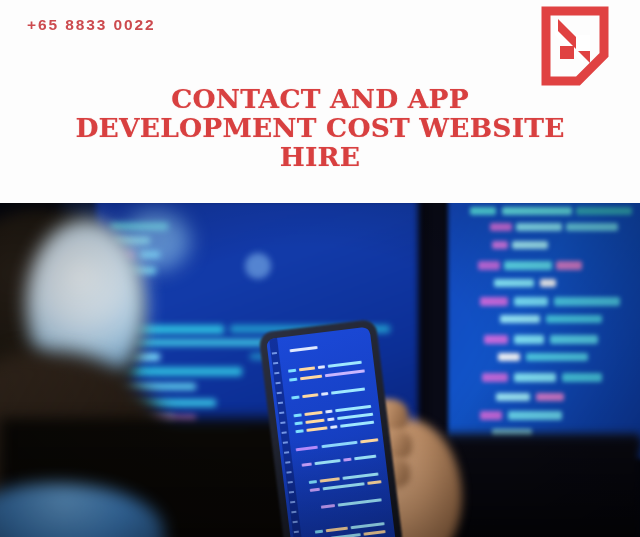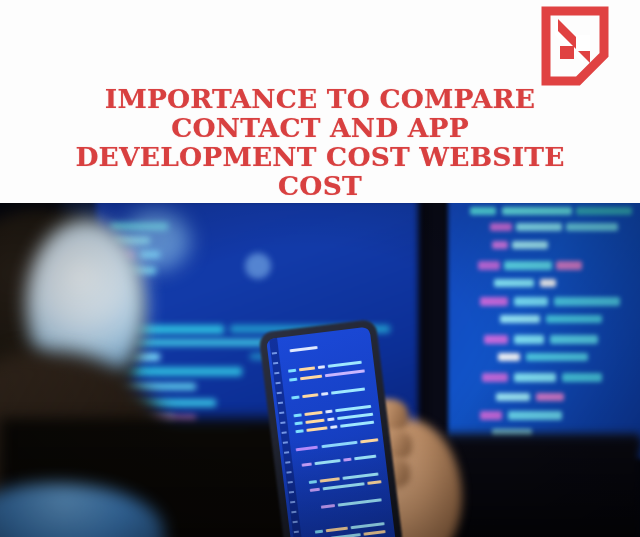--- a/index.html
+++ b/index.html
@@ -290,20 +290,21 @@
   }
 </style>
 </head>
 <body>
 
 <div id="header">
 
   <div id="contact-row">
 
     <div id="contact-details">
+      <div class="contact-line">+65 8833 0022</div>
     </div>
   </div>
 
   <div id="logo-wrap">
     <svg width="74" height="82" viewBox="0 0 74 82" aria-hidden="true">
       <g fill="none" stroke="#e04242" stroke-width="9" stroke-linejoin="miter">
 
         <path d="M8 6 L8 76 L40 76 L66 50 L66 6 L8 6 Z"></path>
       </g>
 
@@ -316,24 +317,23 @@
       <g fill="#ffffff">
         <polygon points="52,30 52,46 38,46 38,30"></polygon>
       </g>
       <g fill="#e04242">
         <polygon points="22,41 22,54 36,54 36,41"></polygon>
       </g>
     </svg>
   </div>
 
   <div id="title-block">
-    <div class="title-line">IMPORTANCE TO COMPARE</div>
     <div class="title-line">CONTACT AND APP</div>
     <div class="title-line">DEVELOPMENT COST WEBSITE</div>
-    <div class="title-line">COST</div>
+    <div class="title-line">HIRE</div>
   </div>
 </div>
 
 <div id="photo">
 
   <div class="monitor-farleft"></div>
   <div class="monitor-main"></div>
   <div class="monitor-gap"></div>
   <div class="monitor-right"></div>
 

